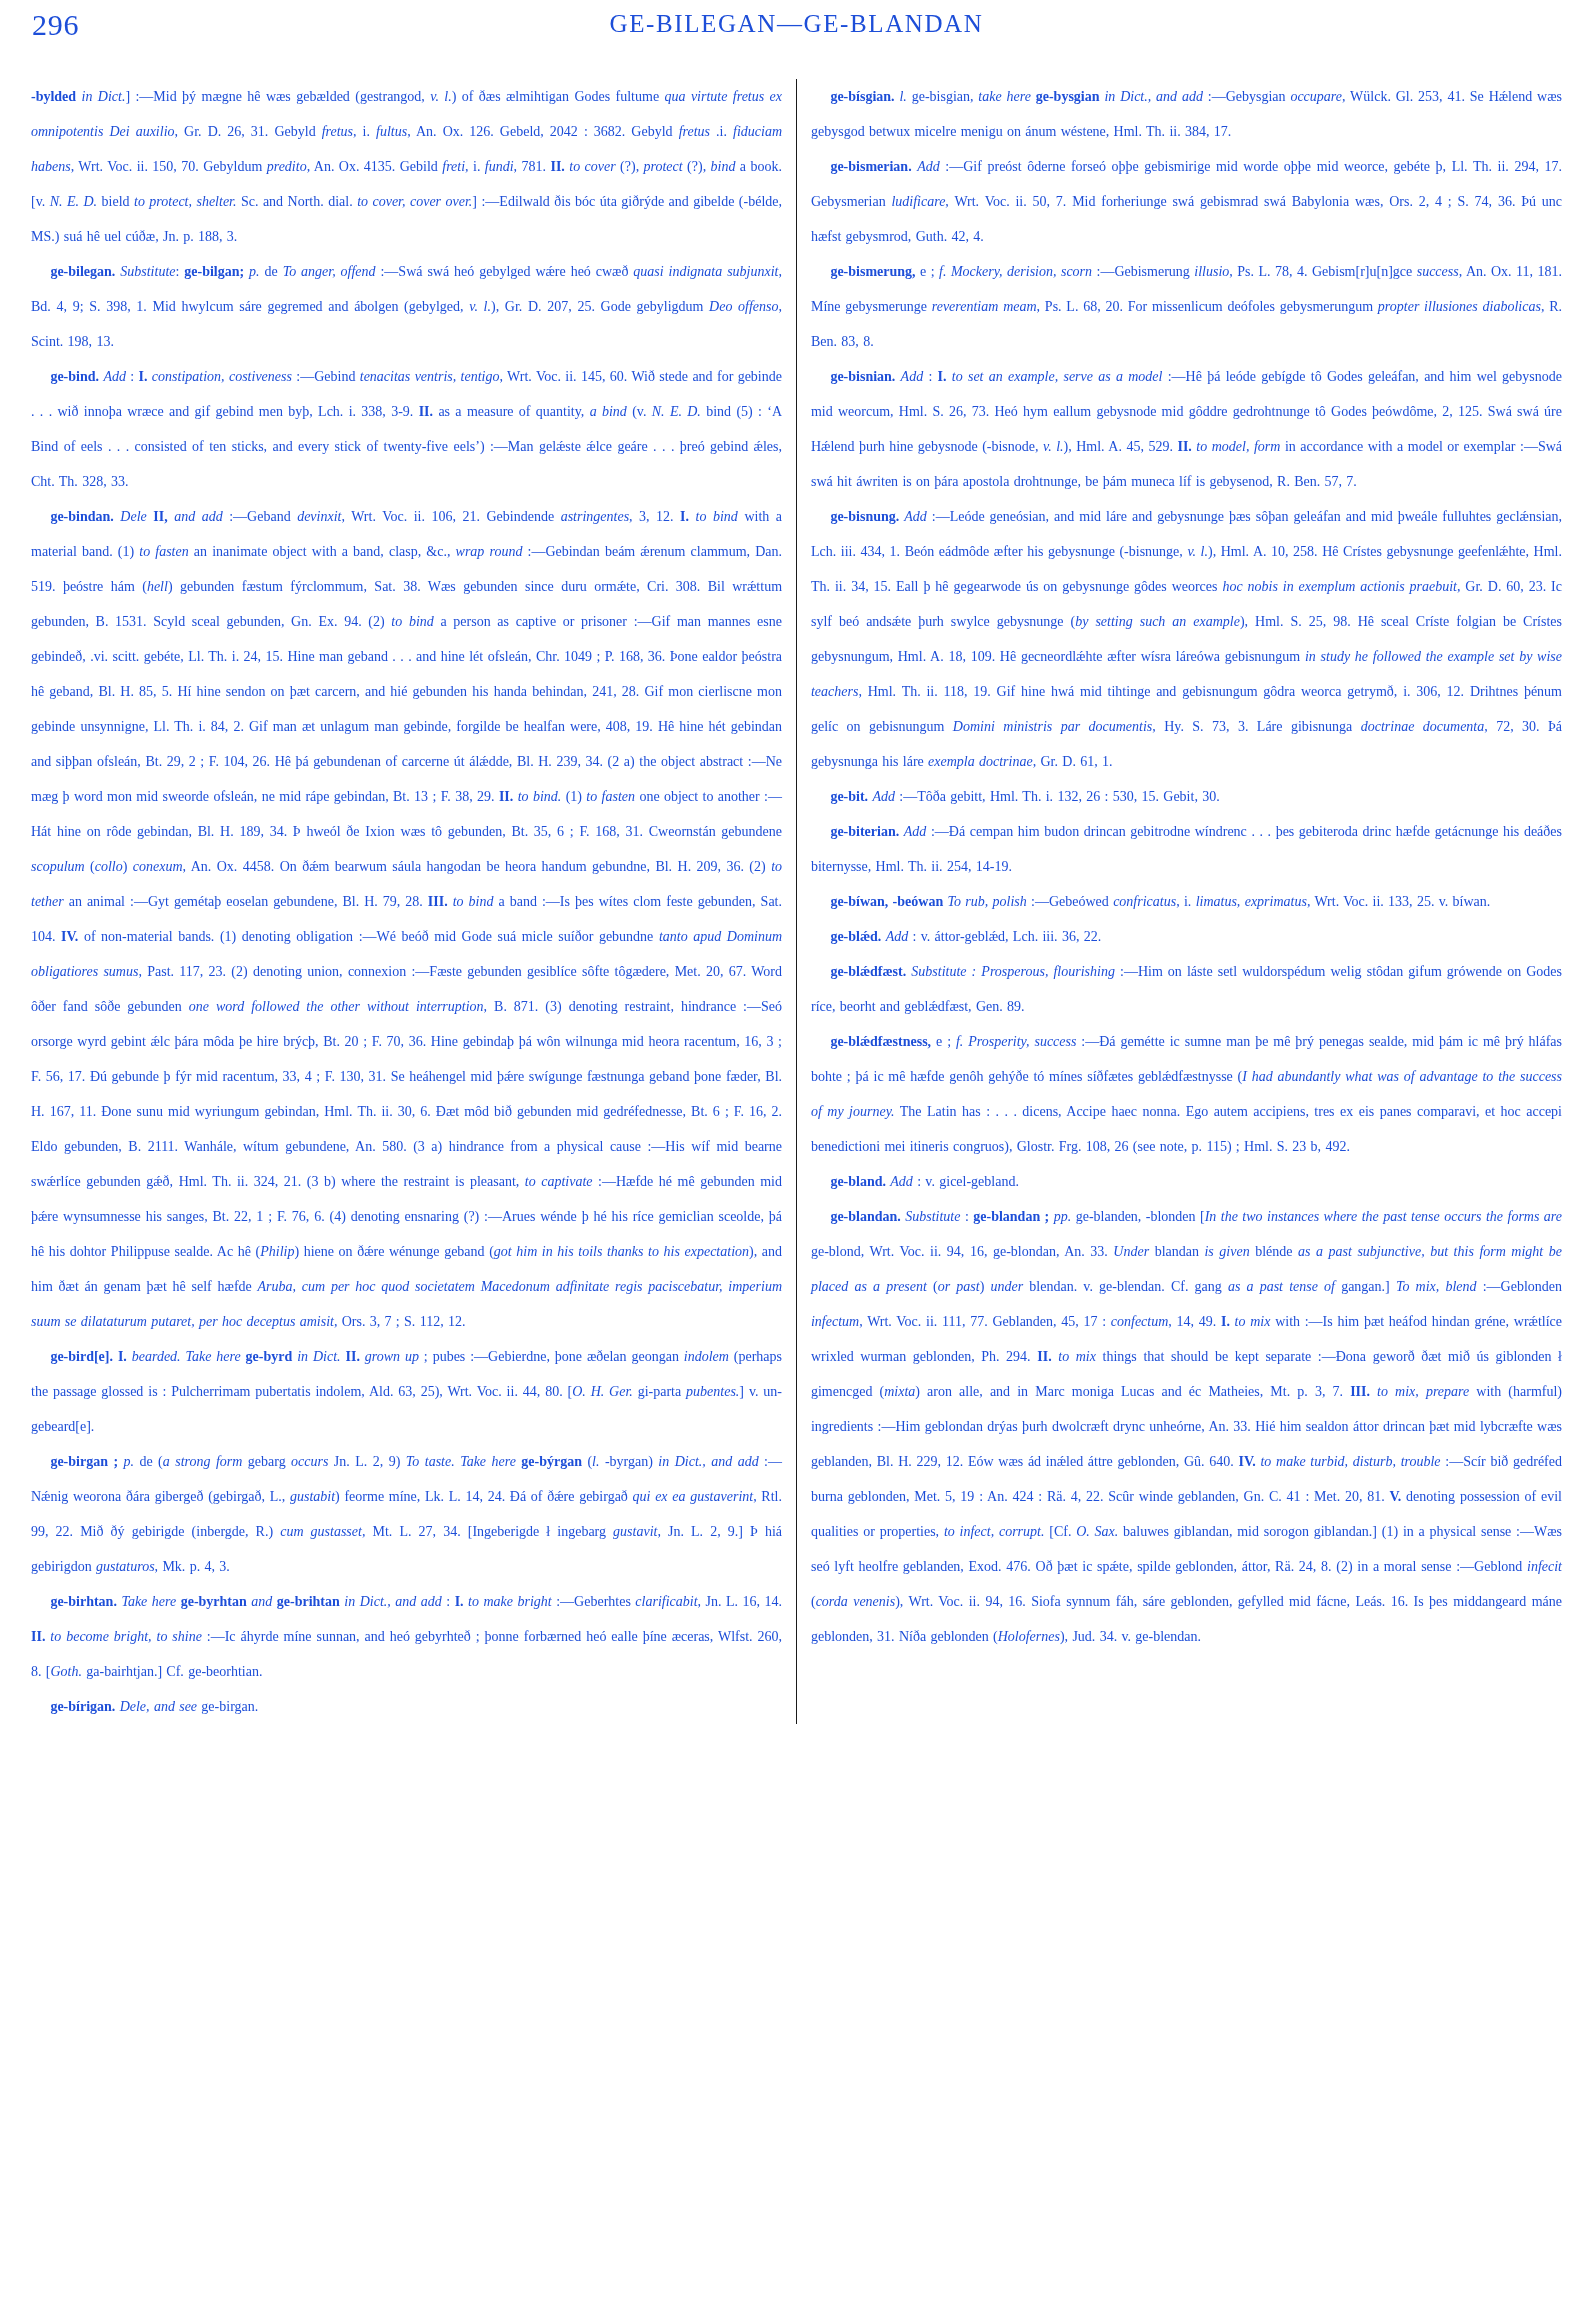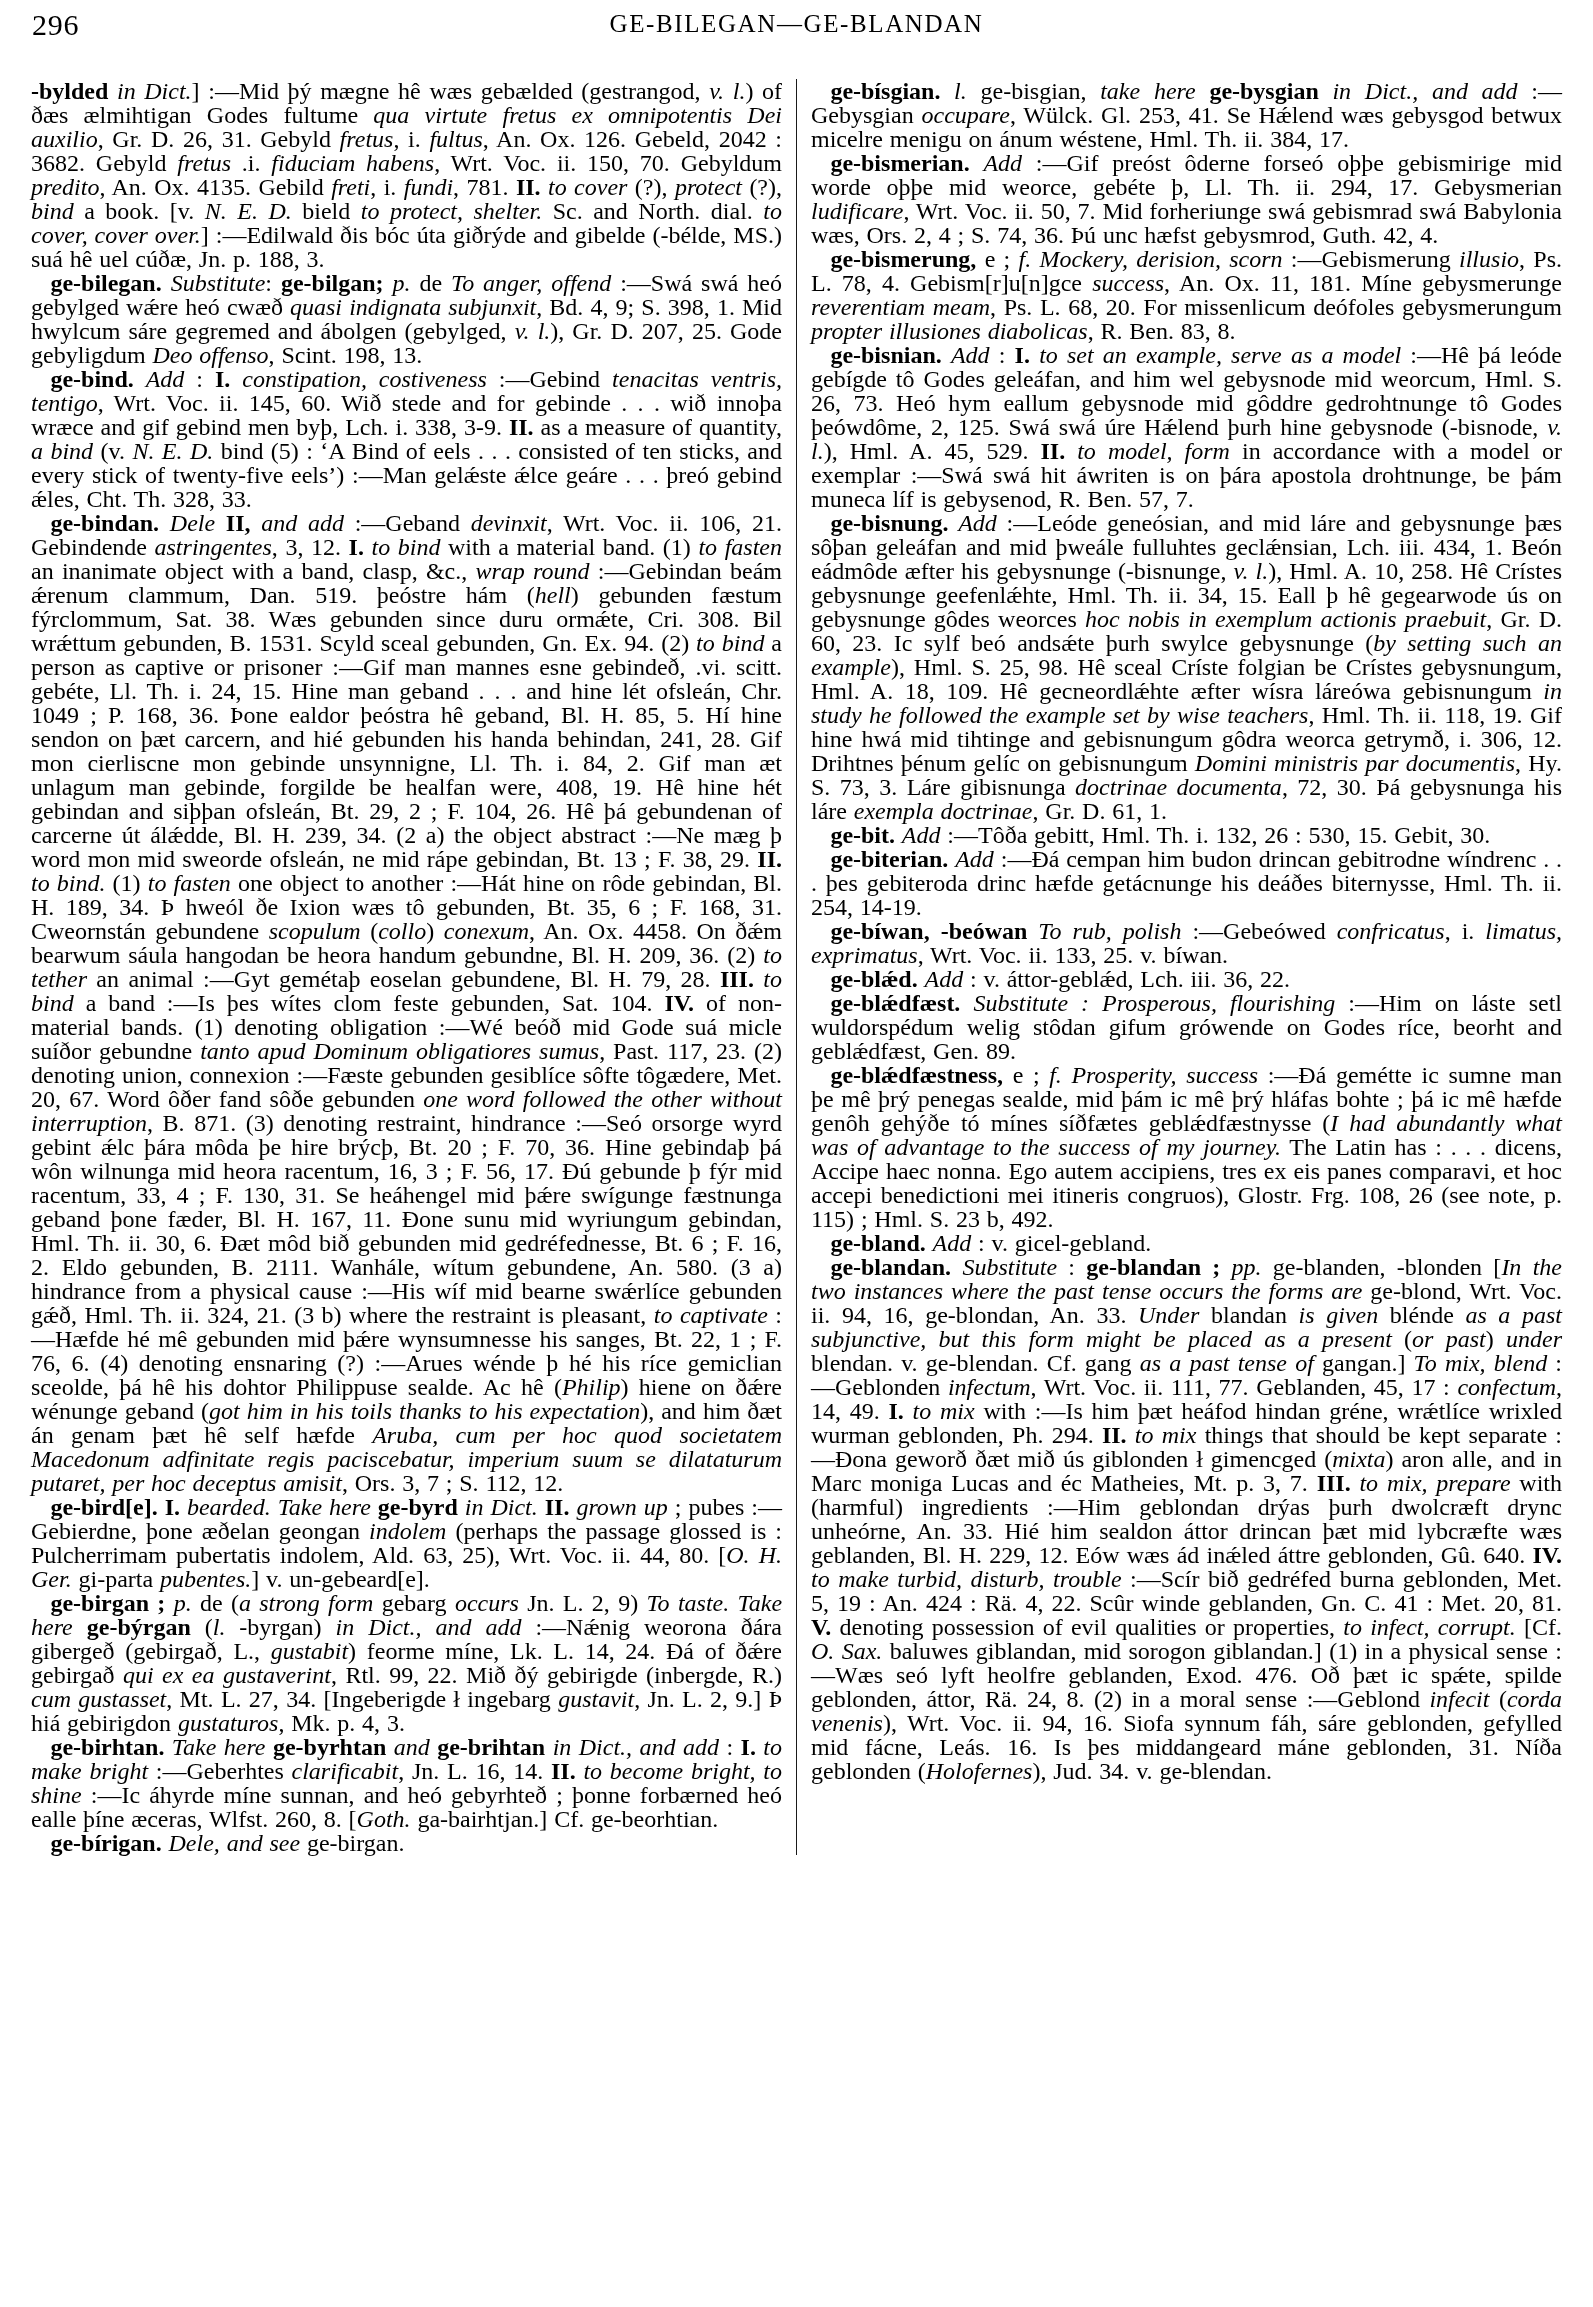--- a/index.html
+++ b/index.html
@@ -2,21 +2,21 @@
 <html style="font-size:13px"><head>
 <meta charset="utf-8">
 <style>
   html,body{margin:0;padding:0;background:#e8e8e4;}
   .page{
     position:relative;
     width:1593px;
     height:2307px;
     margin:0 auto;
     background:#ffffff;
-    color:#000000;
+    color:#1d4ed8;
     font-family:"Liberation Serif","DejaVu Serif",serif;
     overflow:hidden;
     box-sizing:border-box;
   }
   .header{
     position:relative;
     height:74px;
   }
   .page-number{
     position:absolute;
@@ -33,22 +33,22 @@
     font-weight:normal;
   }
   .columns{
     display:flex;
     padding:4.8px 31px 0 31px;
     box-sizing:border-box;
   }
   .col{
     flex:1 1 0;
     text-align:justify;
-    font-size:24px;
-    line-height:24px;
+    font-size:14px;
+    line-height:35px;
     word-spacing:0.8px;
   }
   .col.left{padding-right:13.7px;}
   .col.right{padding-left:13.7px;}
   .divider{
     width:1.6px;
     background:#1a1a1a;
     flex:0 0 1.6px;
   }
   .entry{

